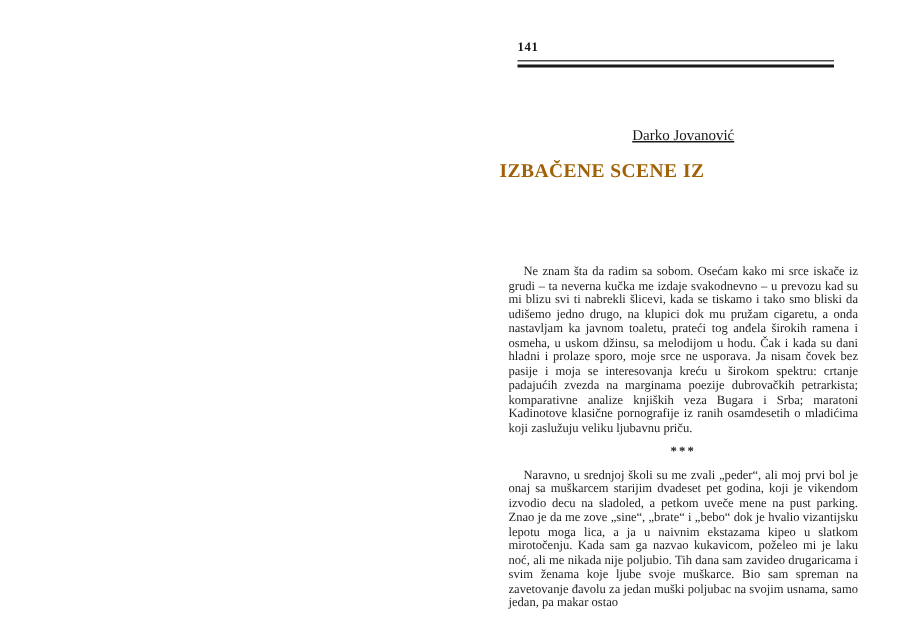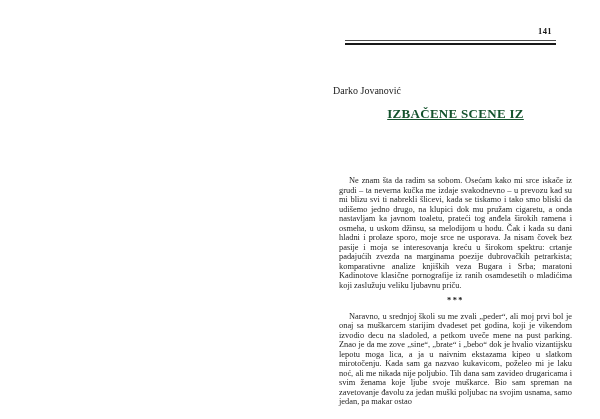--- a/index.html
+++ b/index.html
@@ -14,55 +14,56 @@
     background: #ffffff;
     overflow: hidden;
     font-family: "Liberation Serif", "DejaVu Serif", serif;
     color: #1c1c1c;
   }
   .folio {
     position: absolute;
     top: 26px;
     left: 345px;
     width: 207px;
-    text-align: right;
+    text-align: left;
     font-size: 8.5px;
     font-weight: bold;
     letter-spacing: 0.4px;
     color: #161616;
   }
   .header-rule {
     position: absolute;
     top: 40px;
     left: 345px;
     width: 211px;
     height: 2px;
     border-top: 1px solid #4d4d4d;
     border-bottom: 2px solid #191919;
   }
   .author {
     position: absolute;
     top: 85px;
     left: 333px;
     width: 245px;
+    text-align: center;
     font-size: 10px;
     color: #1a1a1a;
+    text-decoration: underline;
   }
   .article-title {
     position: absolute;
     top: 104px;
     left: 333px;
     width: 245px;
-    text-align: center;
+    text-align: left;
     font-size: 13px;
     font-weight: bold;
     line-height: 20px;
     letter-spacing: 0.3px;
-    color: #14532d;
-    text-decoration: underline;
+    color: #a16207;
   }
   .body-text {
     position: absolute;
     top: 170px;
     left: 333px;
     width: 245px;
     font-size: 8.4px;
     line-height: 9.5px;
     text-align: justify;
     color: #1e1e1e;

